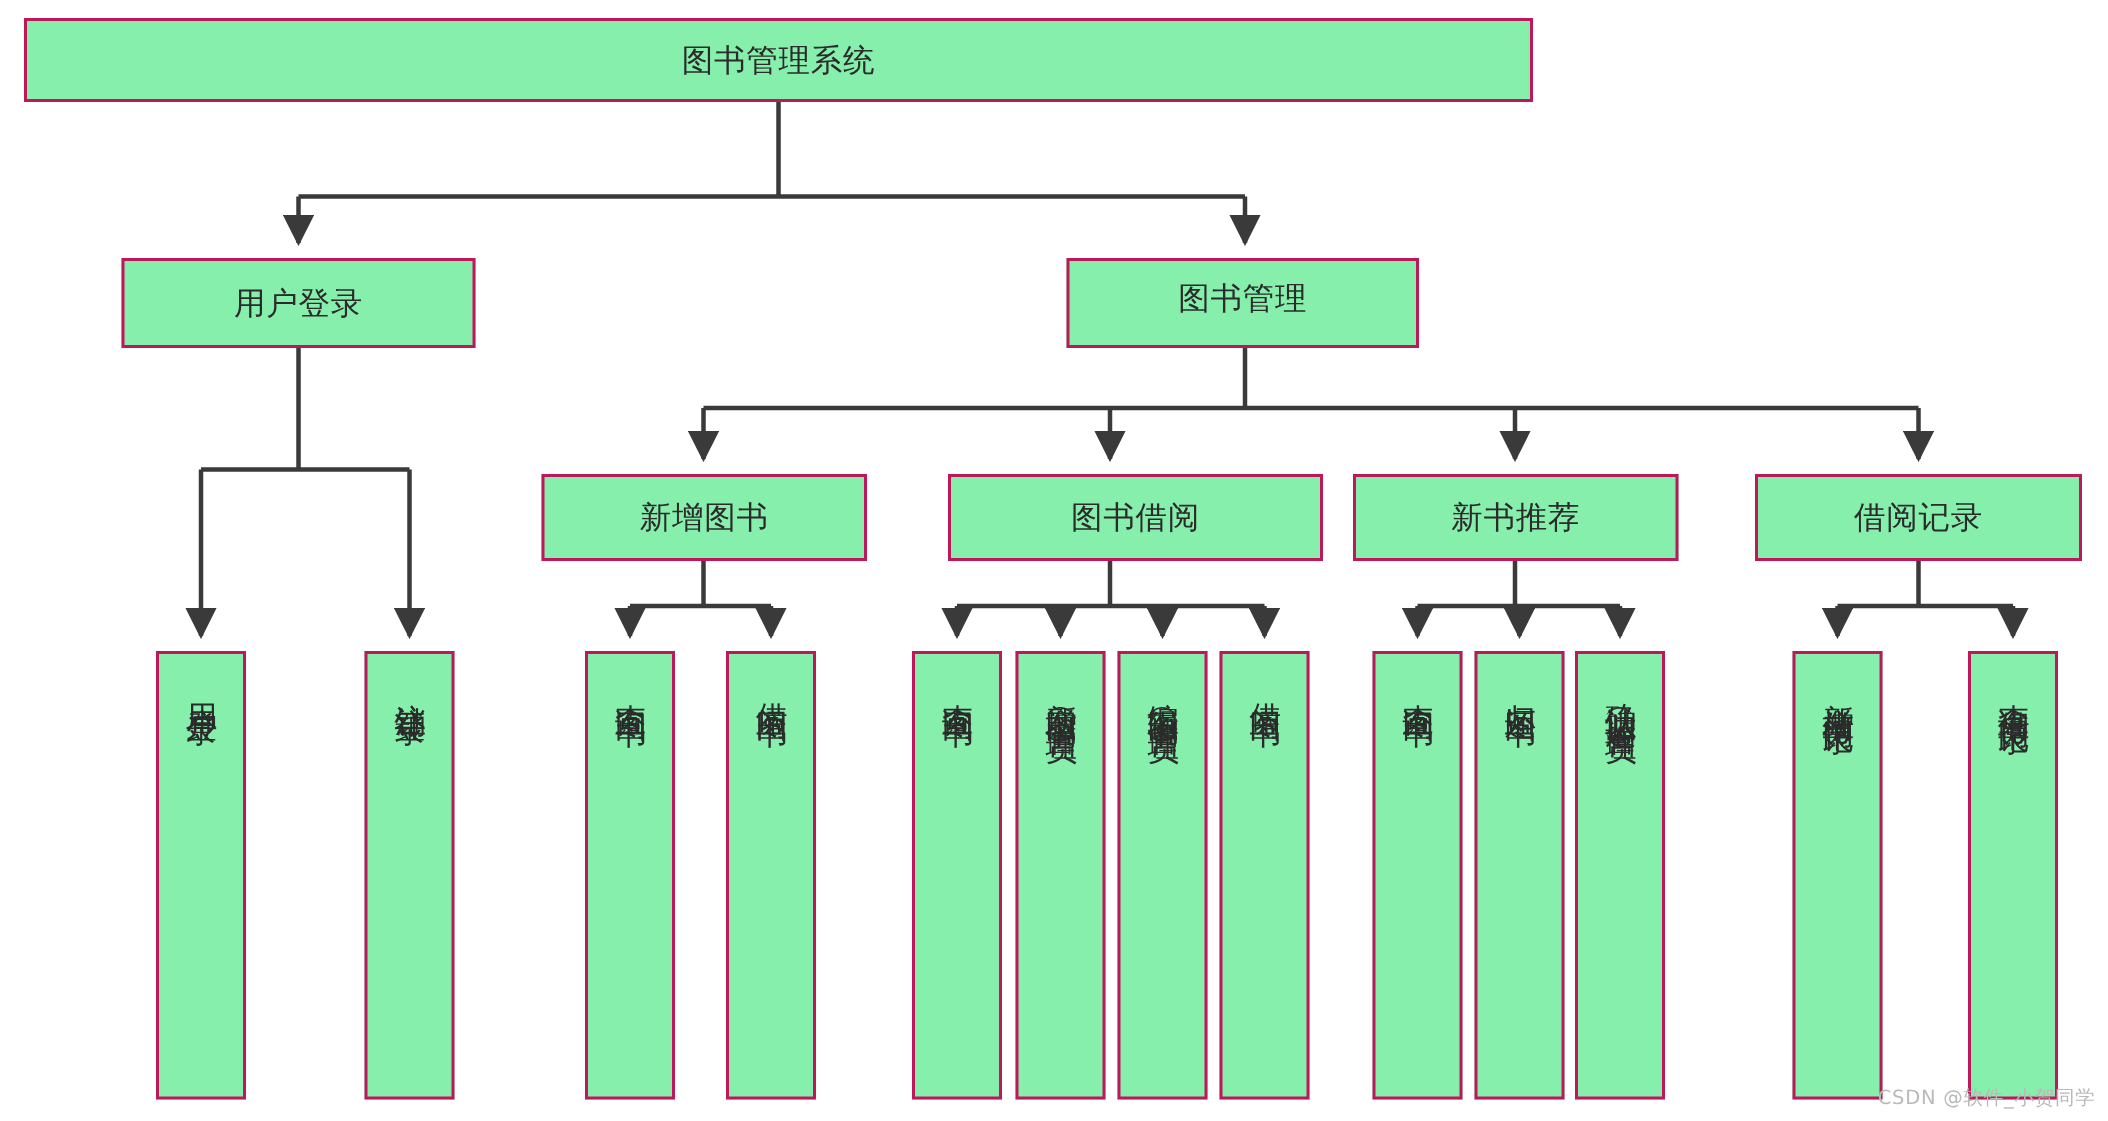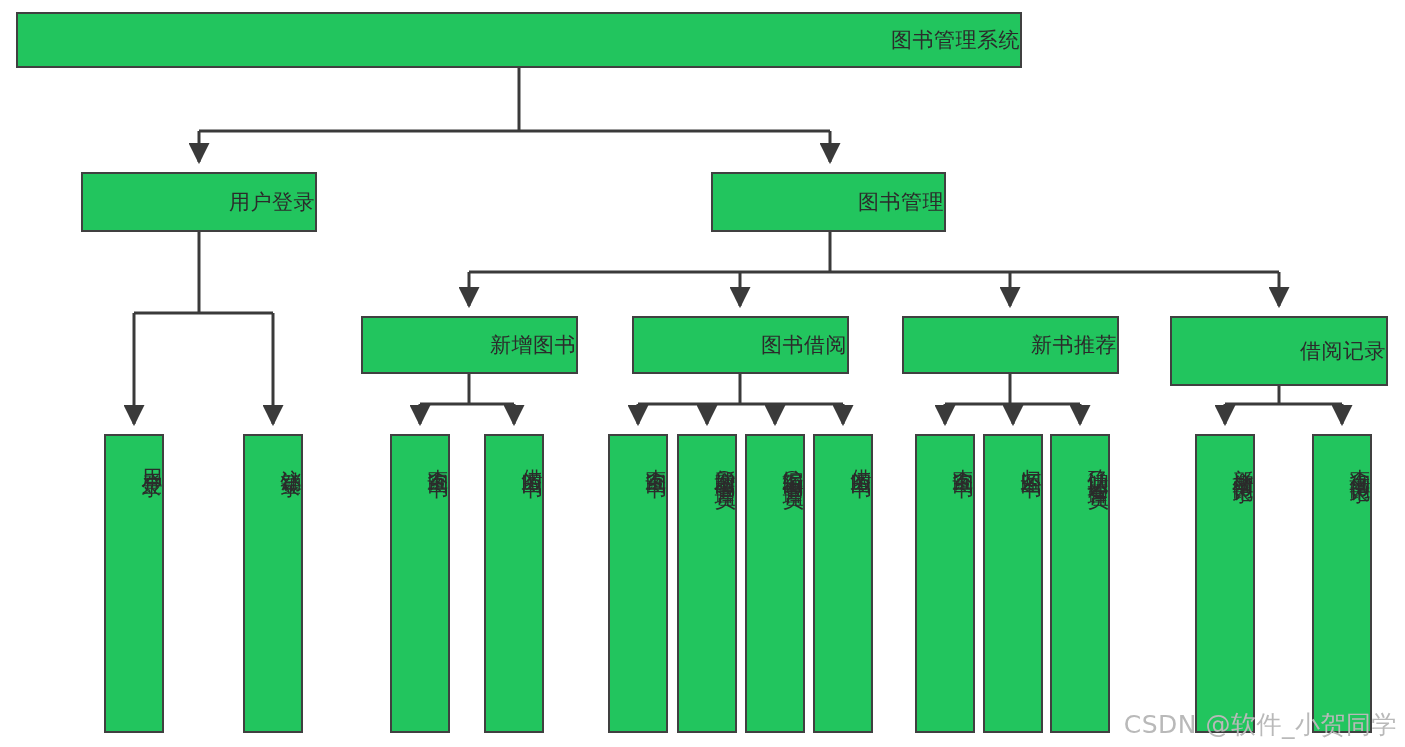--- a/index.html
+++ b/index.html
@@ -22,25 +22,25 @@
     position: absolute;
     left: 0;
     top: 0;
     width: 1405px;
     height: 747px;
     pointer-events: none;
   }
   .node {
     position: absolute;
     box-sizing: border-box;
-    background: #22c55e;
-    border: 2px solid #404040;
+    background: #86efac;
+    border: 2px solid #be185d;
     display: flex;
     align-items: center;
-    justify-content: flex-end;
+    justify-content: center;
     z-index: 2;
   }
   .node .label {
     color: #2b2b2b;
     font-size: 21px;
     line-height: 1.18;
     white-space: nowrap;
     letter-spacing: 0.5px;
   }
   
@@ -53,21 +53,21 @@
     text-orientation: upright;
     letter-spacing: 3px;
     font-size: 21px;
     line-height: 1;
     white-space: nowrap;
   }
   .watermark {
     position: absolute;
     right: 8px;
     bottom: 6px;
-    font-size: 25px;
+    font-size: 13px;
     color: #b9b9b9;
     z-index: 5;
     white-space: nowrap;
     letter-spacing: 0.5px;
   }
 </style>
 </head>
 <body>
 
 <div id="canvas">
@@ -122,34 +122,34 @@
     </g>
   </svg>
 
   <div class="node" style="left:16px; top:12px; width:1006px; height:56px;">
     <span class="label">图书管理系统</span>
   </div>
 
   <div class="node" style="left:81px; top:172px; width:236px; height:60px;">
     <span class="label">用户登录</span>
   </div>
-  <div class="node" style="left:711px; top:172px; width:235px; height:60px;">
+  <div class="node" style="left:711px; top:172px; width:235px; height:60px;font-family:Liberation Mono, monospace;">
     <span class="label">图书管理</span>
   </div>
 
   <div class="node" style="left:361px; top:316px; width:217px; height:58px;">
     <span class="label">新增图书</span>
   </div>
-  <div class="node" style="left:632px; top:316px; width:217px; height:58px;">
+  <div class="node" style="left:632px; top:316px; width:250px; height:58px;">
     <span class="label">图书借阅</span>
   </div>
   <div class="node" style="left:902px; top:316px; width:217px; height:58px;">
     <span class="label">新书推荐</span>
   </div>
-  <div class="node" style="left:1170px; top:316px; width:218px; height:70px;">
+  <div class="node" style="left:1170px; top:316px; width:218px; height:58px;">
     <span class="label">借阅记录</span>
   </div>
 
   <div class="node vertical" style="left:104px; top:434px; width:60px; height:299px;">
     <span class="label">用户登录</span>
   </div>
   <div class="node vertical" style="left:243px; top:434px; width:60px; height:299px;">
     <span class="label">注销登录</span>
   </div>
   <div class="node vertical" style="left:390px; top:434px; width:60px; height:299px;">

